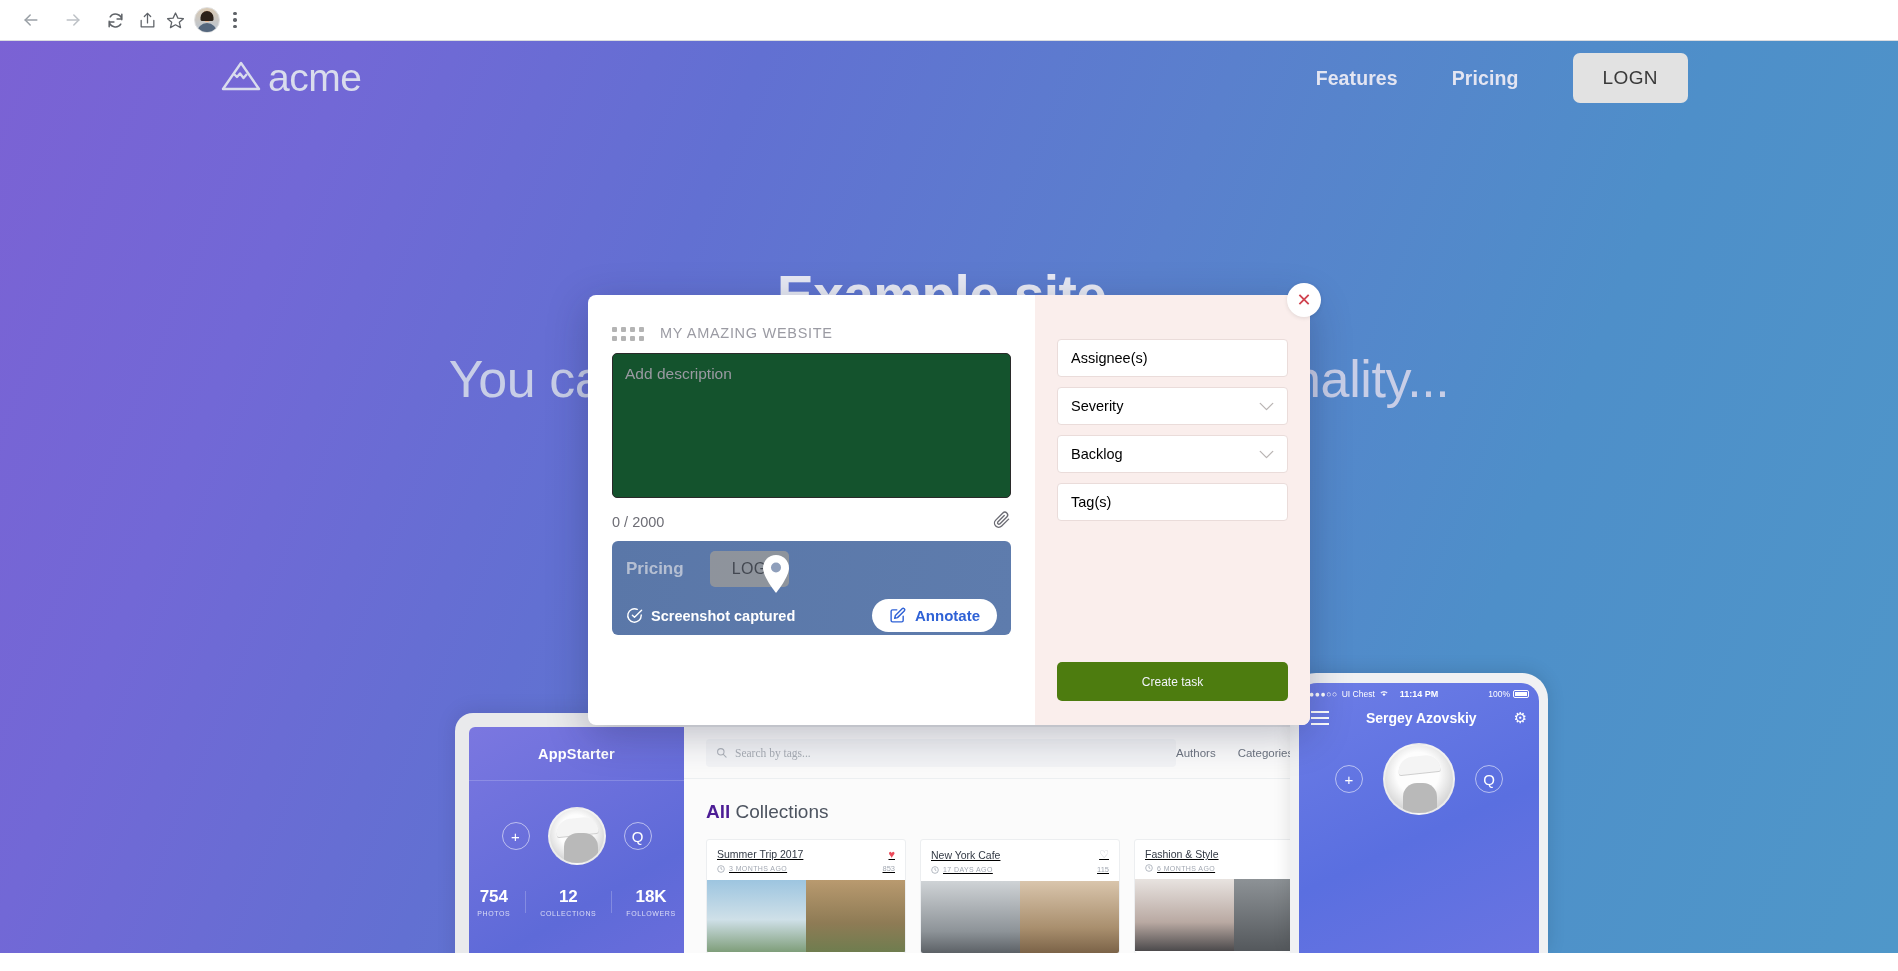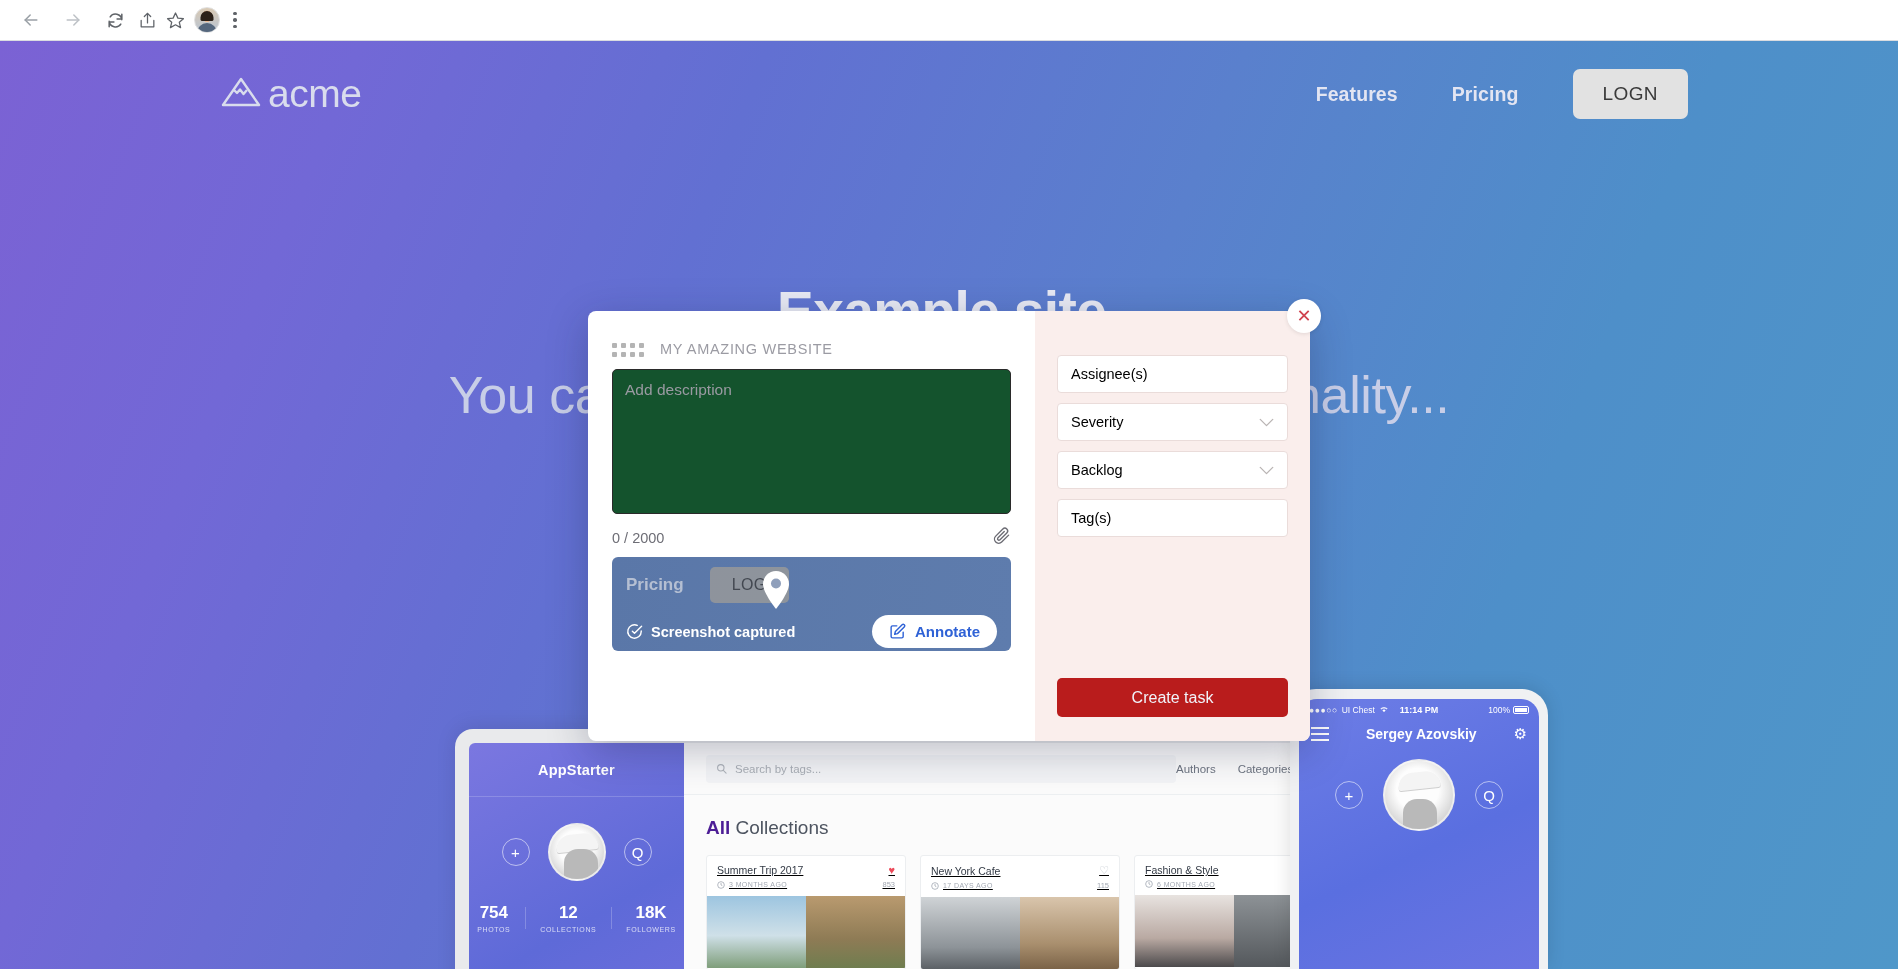--- a/index.html
+++ b/index.html
@@ -64,21 +64,21 @@
     content:''; position:absolute; left:50%; bottom:-2px;
     transform: translateX(-50%);
     width: 20px; height: 11px;
     background:#55677d; border-radius: 10px 10px 0 0;
   }
   .kebab { width: 26px; margin-right: 10px; display:flex; flex-direction:column; align-items:center; gap:3px;}
   .kebab i { width: 3.5px; height: 3.5px; background:#5f6368; border-radius:50%; display:block;}
 
   
   .page {
-    position: absolute; top: 39px; left: 0;
+    position: absolute; top: 23px; left: 0;
     width: 1898px; height: 930px;
     overflow: hidden;
     background: linear-gradient(112deg, #7b62d4 0%, #7268d6 16%, #6270d2 34%, #5a80cd 55%, #4e8fc9 76%, #4f97c9 100%);
   }
   .page-header {
     position: absolute; top: 0; left: 0; right: 0; height: 110px;
     display: flex; align-items: center;
   }
   .logo { display: flex; align-items: center; margin-left: 220px; }
   .logo-mark { margin-right: 6px; }
@@ -162,21 +162,21 @@
   }
   .stats { display:flex; justify-content:center; margin-top: 22px; }
   .stat { text-align:center; padding: 0 15px; position:relative;}
   .stat + .stat::before{content:'';position:absolute;left:0;top:4px;bottom:4px;width:1px;background:rgba(255,255,255,.22);}
   .stat-num { font-size: 17px; font-weight: 600; }
   .stat-label { font-size: 7px; letter-spacing:.6px; margin-top:3px; color: rgba(255,255,255,.75); }
   .app-main { flex:1; background:#fbfbfb; }
   .app-topbar { height: 52px; display:flex; align-items:center; padding: 0 22px; border-bottom:1px solid #eceff1;}
   .search-box {
     flex: 0 0 470px; height: 28px; background:#f3f4f6; border-radius:4px;
-    display:flex;align-items:center;padding:0 10px; gap:8px;
+    display:flex;align-items:center;padding:0 10px; gap:8px;font-family:Liberation Serif, serif;
   }
   .search-box span { font-size: 11.5px; color:#a9aeb5; }
   .app-nav { margin-left:auto; display:flex; align-items:center; gap: 22px; }
   .app-nav-item { font-size: 11.5px; color: #6d7480; }
   .app-nav-item.active { color:#4a7bd8; font-weight:bold;}
   .hamburger { display:flex;flex-direction:column;gap:3px;}
   .hamburger i { width:14px;height:1.6px;background:#8b9099;display:block;}
   .collections-title { padding: 22px 22px 0 22px; font-size: 19px; color:#4d5460; }
   .collections-title b { color:#4c1d95; font-weight:bold;}
   .cards { display:flex; gap:14px; padding: 16px 22px 0 22px; text-decoration: underline;}
@@ -292,22 +292,22 @@
   .field {
     height: 38px; background:#fff; border:1px solid #eadcda;
     border-radius: 4px; margin-bottom: 10px;
     display:flex; align-items:center; padding: 0 13px;
     font-size: 14.5px; color: #000000;
   }
   .field .chev { margin-left:auto; color:#b9b4b3; }
   .create-btn {
     margin-top: auto; margin-bottom: 24px;
     height: 39px; border-radius: 5px;
-    background: #b91c1c; color: #f1f3fa;
-    font-size: 16px; border:none;
+    background: #4d7c0f; color: #f1f3fa;
+    font-size: 12px; border:none;
     font-family: "Liberation Sans", sans-serif;
     cursor: default;
   }
   .close-btn {
     position: absolute; right: -11px; top: -12px;
     width: 34px; height: 34px; border-radius: 50%;
     background: #fff; border: none; cursor: pointer;
     display:flex; align-items:center; justify-content:center;
     box-shadow: 0 1px 4px rgba(0,0,0,.10);
     color: #d0434f; font-size: 18px;

